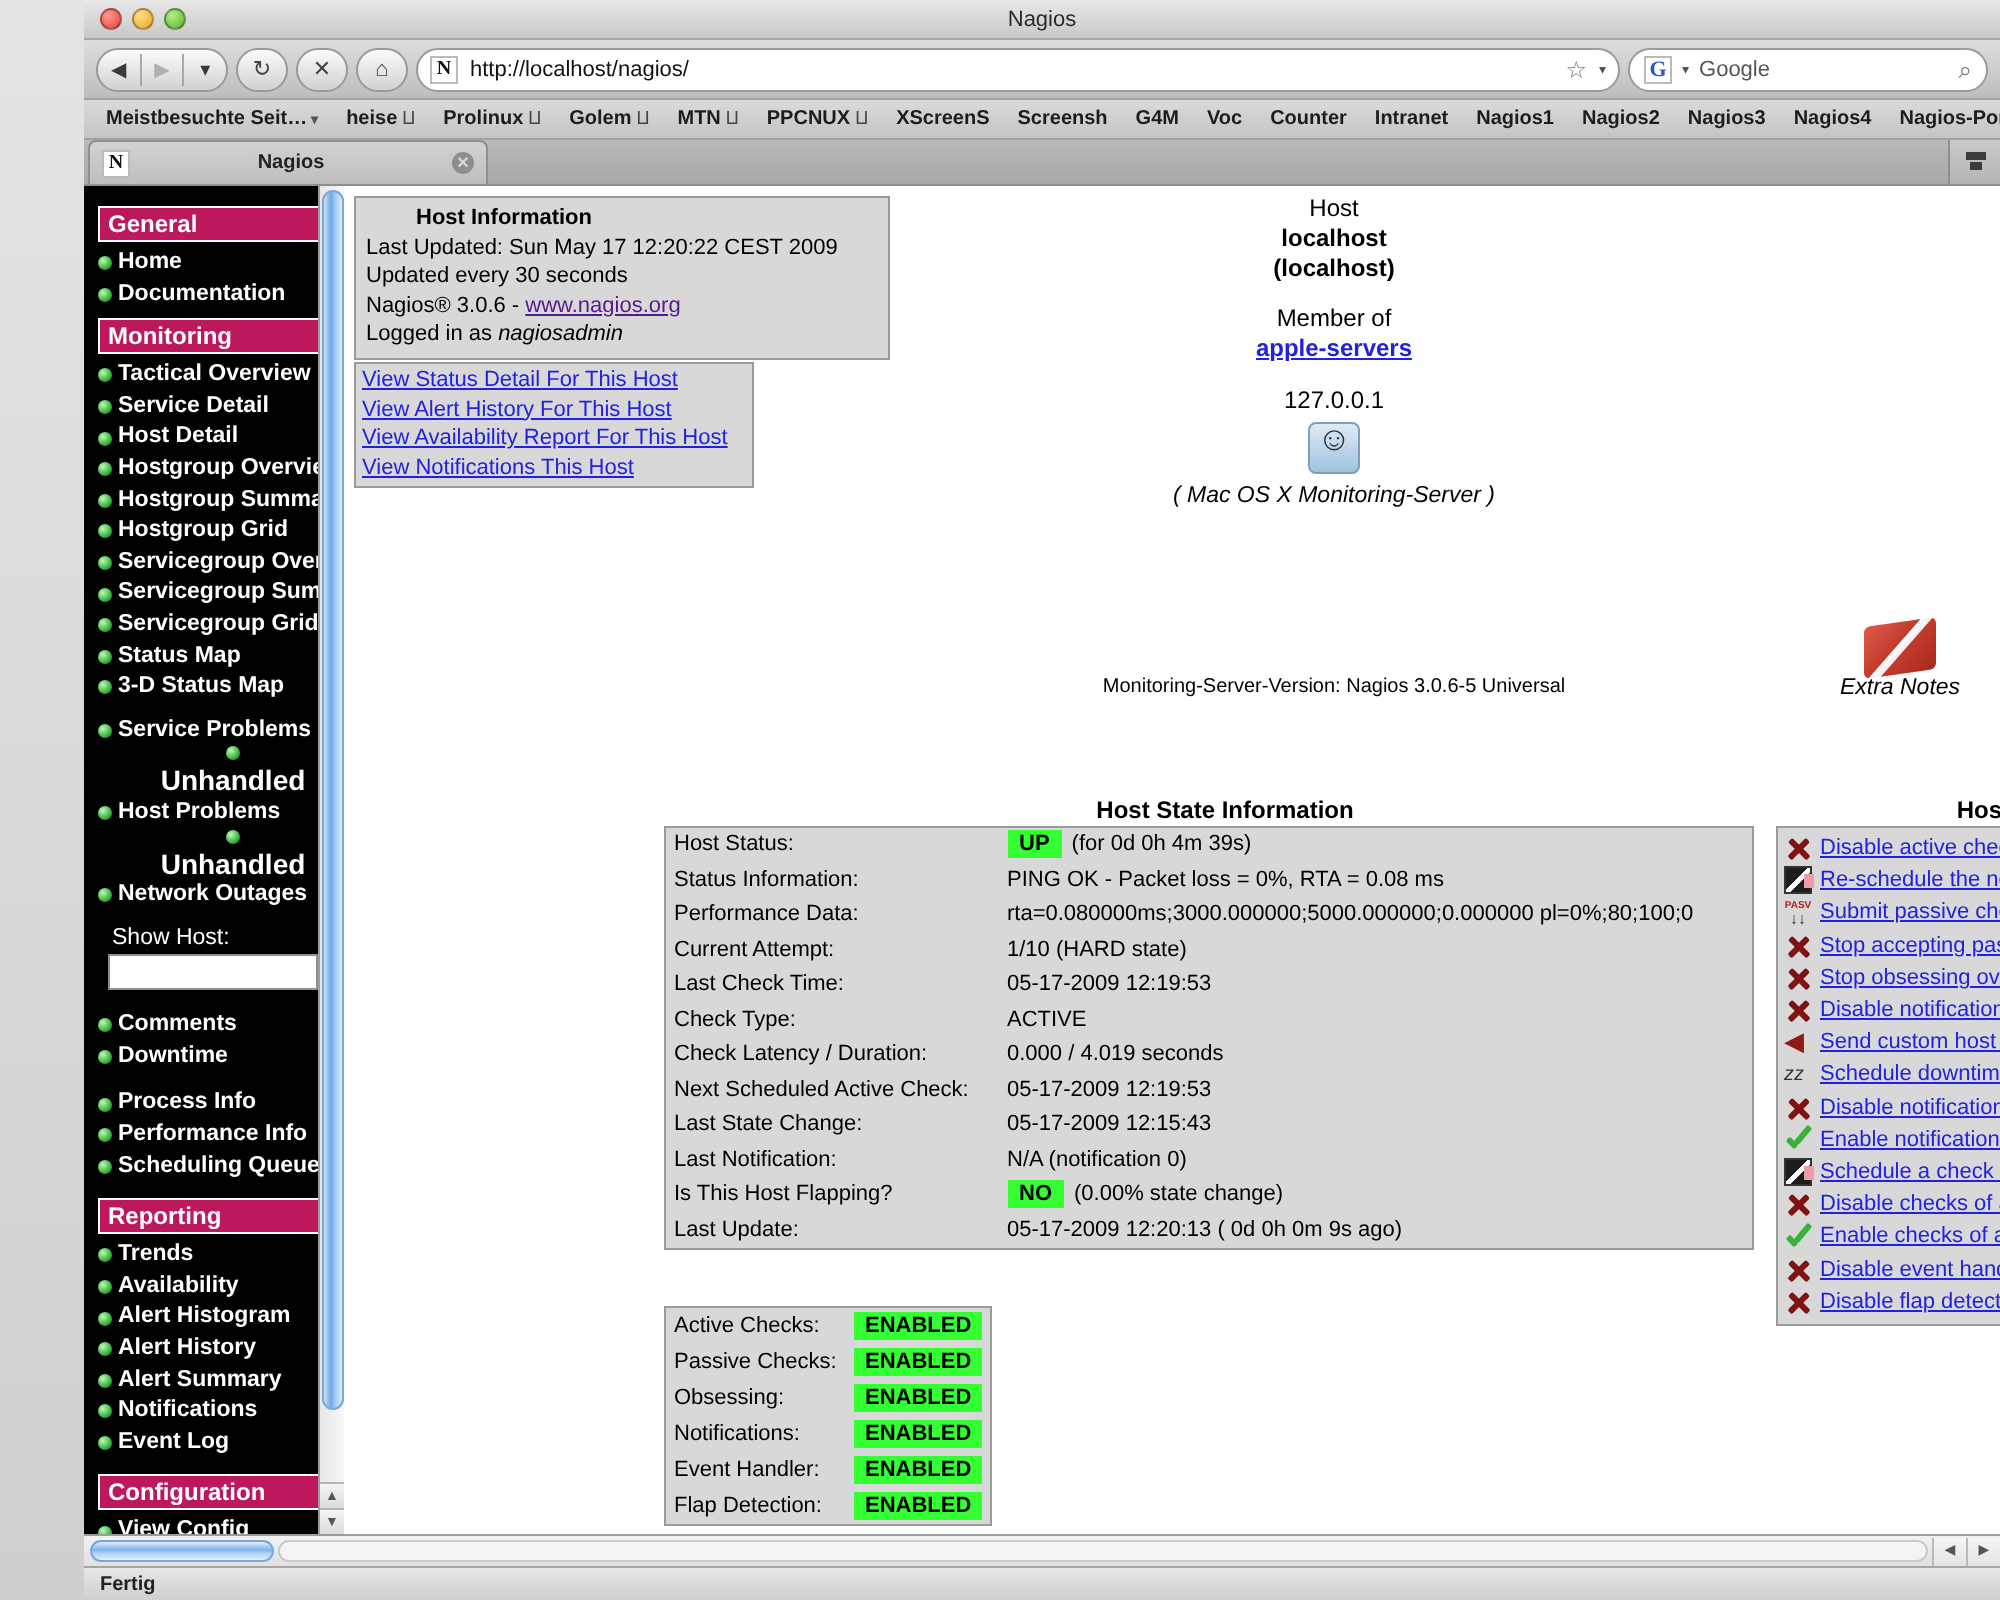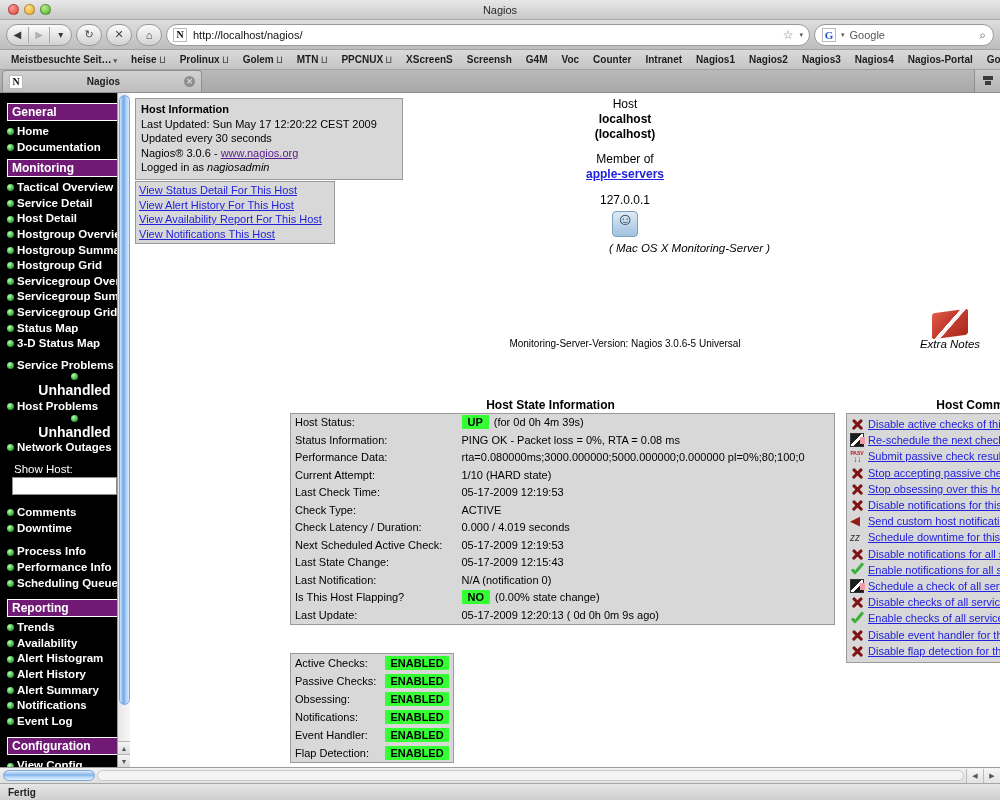--- a/index.html
+++ b/index.html
@@ -8,20 +8,21 @@
     width: 1000px; height: 800px;
     overflow: hidden;
     font-family: "Liberation Sans", sans-serif;
     background: #ffffff;
   }
   
   #browser {
     width: 1000px; height: 800px;
     display: flex; flex-direction: column;
     background: linear-gradient(#e4e4e4, #cfcfcf);
+    padding-left: 42px;
   }
   .titlebar {
     height: 20px;
     background: linear-gradient(#e8e8e8, #c8c8c8);
     border-bottom: 1px solid #a9a9a9;
     display: flex; align-items: center;
     position: relative;
     flex: none;
   }
   .traffic { display: flex; gap: 5px; margin-left: 8px; }
@@ -137,21 +138,21 @@
     color: #ffffff;
     position: relative;
     overflow: hidden;
     font-family: "Liberation Sans", sans-serif;
   }
   .side-inner { padding: 6px 0 0 4px; width: 128px; }
   .sec-head {
     border: 1px solid #ffffff;
     font-weight: bold; font-size: 12px; color: #ffffff;
     padding: 1px 4px; margin: 4px 3px 3px 3px;
-    background: #701a75;
+    background: #be185d;
   }
   .nav-item {
     font-weight: bold; font-size: 11.5px; color: #ffffff;
     padding: 0px 0 0px 3px; white-space: nowrap;
     display: flex; align-items: center; gap: 3px; line-height: 15.6px;
   }
   .nav-item.sub { padding-left: 17px; font-size: 14px; flex-direction: column; }
   .bullet {
     width: 7px; height: 7px; border-radius: 50%; flex: none;
     background: radial-gradient(circle at 35% 33%, #b6ffb6, #2aa32a 70%, #157015);
@@ -201,21 +202,21 @@
   }
   .page-inner { position: relative; width: 100%; height: 100%; }
 
   .infobox {
     position: absolute; left: 5px; top: 5px; width: 268px;
     border: 1px solid #9a9a9a;
     background: #d8d8d8;
     padding: 3px 5px 4px 5px;
     font-size: 11px; line-height: 14.5px;
   }
-  .infobox b { font-weight: bold; }
+  .infobox b { font-weight: bold; margin-left: 25px; }
   .infobox .nag-link { color: #551a8b; text-decoration: underline; }
   .infobox i { font-style: italic; }
 
   .linkbox {
     position: absolute; left: 5px; top: 88px; width: 200px;
     border: 1px solid #9a9a9a; background: #d8d8d8;
     padding: 1px 3px 2px 3px;
   }
   .linkbox a {
     display: block; color: #2121de; text-decoration: underline;
@@ -235,42 +236,42 @@
     background: linear-gradient(#dfeaf4, #9fc2e0);
     border: 1px solid #7e9fba;
     position: relative;
   }
   .mac-icon::after {
     content: "\263A";
     position: absolute; left: 0; right: 0; top: 0px;
     font-size: 17px; color: #25384a; text-align: center;
     transform: scaleX(-1);
   }
-  .host-note { font-style: italic; font-size: 11.5px; margin-top: 4px; text-align: right; }
+  .host-note { font-style: italic; font-size: 11.5px; margin-top: 4px; }
   .mon-version { position: absolute; left: 300px; top: 245px; width: 390px; text-align: center; font-size: 10px; }
 
   .extra-block { position: absolute; text-align: center; width: 96px; }
   .extra-actions { right: 2px; top: 152px; }
   .extra-notes { right: 2px; top: 218px; }
   .star-burst {
     width: 34px; height: 34px; margin: 0 auto 1px auto;
     background: #d94a3d;
     clip-path: polygon(50% 0%, 61% 35%, 98% 35%, 68% 57%, 79% 91%, 50% 70%, 21% 91%, 32% 57%, 2% 35%, 39% 35%);
   }
   .notes-ico {
     width: 36px; height: 26px; margin: 0 auto 1px auto;
     background: linear-gradient(135deg,#e05b4a 0%,#c23b2d 45%,#fefefe 46%,#efefef 55%,#c23b2d 56%,#a8291d 100%);
     transform: skewY(-8deg);
     border-radius: 3px;
   }
   .extra-label { font-style: italic; font-size: 11.5px; }
 
   .sect-title { text-align: center; font-weight: bold; font-size: 12px; }
 
-  .state-title { position: absolute; left: 148px; top: 305px; width: 545px; }
+  .state-title { position: absolute; left: 168px; top: 305px; width: 545px; }
   .state-table {
     position: absolute; left: 160px; top: 320px; width: 545px;
     border: 1px solid #9a9a9a; background: #d8d8d8;
     border-collapse: collapse;
   }
   .state-table td { font-size: 11px; padding: 1px 4px; vertical-align: middle; line-height: 15.5px; }
   .state-table td.k { width: 167px; margin-top: 36px; }
   .badge {
     display: inline-block; background: #33ff33; color: #000;
     font-weight: bold; font-size: 11px; padding: 0 6px; line-height: 14px;

